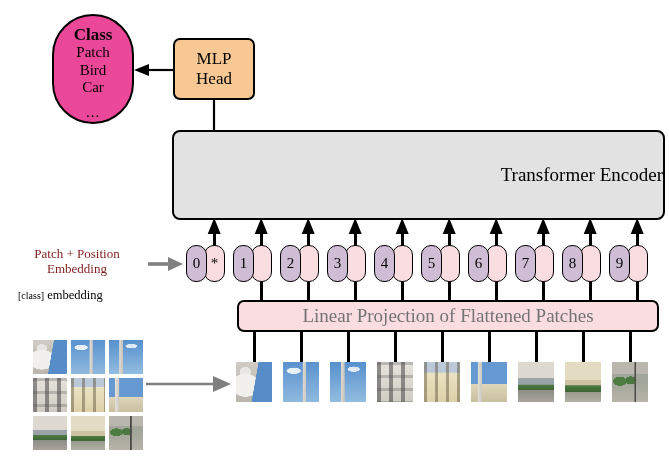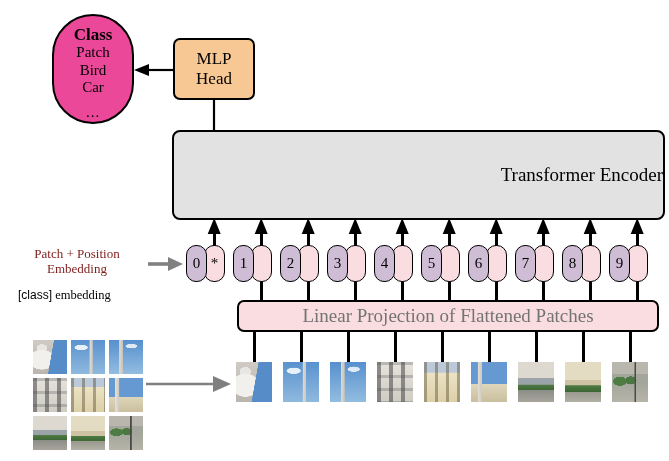--- a/index.html
+++ b/index.html
@@ -52,21 +52,21 @@
 
   
   #pp-label{
     left:8px;top:246px;width:138px;
     text-align:center;font-weight:normal;font-size:13px;line-height:15px;color:#7f1d1d;
   }
   #extra-note{
     left:18px;top:288px;width:150px;
     font-size:12.5px;line-height:15px;color:#000;
   }
-  #extra-note .mono{font-family:Liberation Sans, sans-serif;font-size:12px;}
+  #extra-note .mono{font-family:Liberation Serif, serif;font-size:10px;}
 
   
   .token{position:absolute;top:245px;height:37px;width:39px;}
   .cap{position:absolute;top:0;height:37px;width:21px;
        border:1.6px solid #000;border-radius:10px;box-sizing:border-box;
        display:flex;align-items:center;justify-content:center;}
   .cap.num{left:0;background:#cfbcd5;z-index:2;}
   .cap.emb{left:18px;background:#fadde1;z-index:1;}
   .cap.num span{font-size:15px;color:#000;line-height:1;}
   .cap.emb span{font-size:15px;color:#000;line-height:1;}

